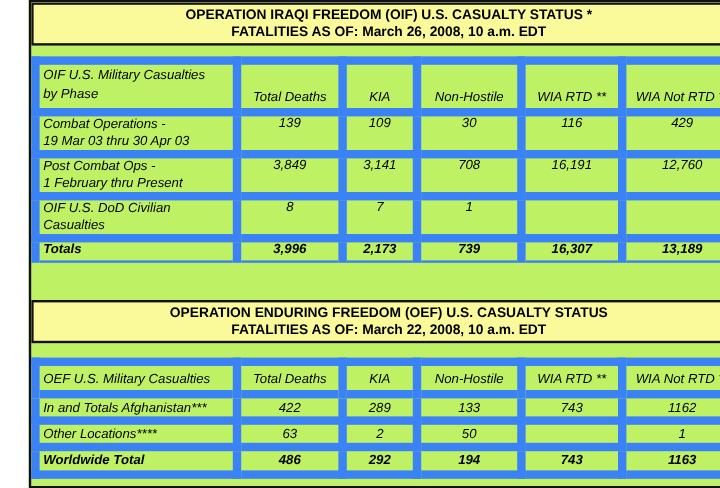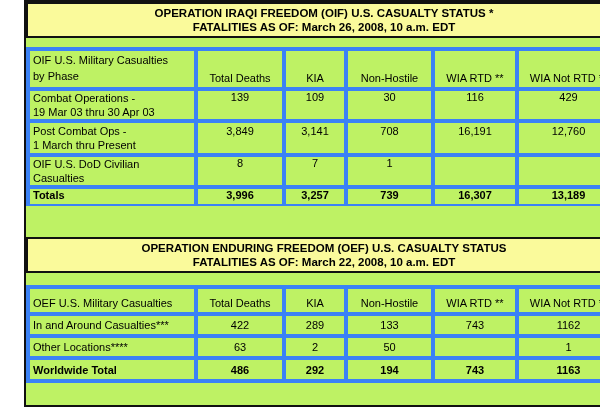--- a/index.html
+++ b/index.html
@@ -31,24 +31,25 @@
   .sp-b { height: 31px; }
   .sp-c { height: 12px; }
   table.tbl {
     width: 100%;
     border-collapse: collapse;
     table-layout: fixed;
     font-size: 11px;
     flex: 0 0 auto;
   }
   table.tbl td {
-    border: 4px solid #3b82f6;
+    border: 7px solid #3b82f6;
     padding: 0 2px;
     overflow: hidden;
     white-space: nowrap;
+    font-style: italic;
   }
   .c0 { width: 168px; }
   .c1 { width: 88px; }
   .c2 { width: 62px; }
   .c3 { width: 87px; }
   .c4 { width: 84px; }
   .lbl { text-align: left; padding-left: 3px !important; }
   .num { text-align: center; }
   
   .t1 tr.hdr  { height: 38px; }
@@ -112,21 +113,21 @@
       </td>
       <td class="num">139</td>
       <td class="num">109</td>
       <td class="num">30</td>
       <td class="num">116</td>
       <td class="num">429</td>
     </tr>
     <tr class="two r1">
       <td class="lbl">
         <div>Post Combat Ops -</div>
-        <div>1 March thru Present</div>
+        <div>1 February thru Present</div>
       </td>
       <td class="num">3,849</td>
       <td class="num">3,141</td>
       <td class="num">708</td>
       <td class="num">16,191</td>
       <td class="num">12,760</td>
     </tr>
     <tr class="two r2">
       <td class="lbl">
         <div>OIF U.S. DoD Civilian</div>
@@ -134,21 +135,21 @@
       </td>
       <td class="num">8</td>
       <td class="num">7</td>
       <td class="num">1</td>
       <td class="num"></td>
       <td class="num"></td>
     </tr>
     <tr class="totals">
       <td class="lbl">Totals</td>
       <td class="num">3,996</td>
-      <td class="num">3,257</td>
+      <td class="num">2,173</td>
       <td class="num">739</td>
       <td class="num">16,307</td>
       <td class="num">13,189</td>
     </tr>
     </tbody>
   </table>
 
   <div class="spacer sp-b"></div>
 
   <div class="band">
@@ -170,21 +171,21 @@
     <tbody>
     <tr class="hdr">
       <td class="lbl">OEF U.S. Military Casualties</td>
       <td class="num">Total Deaths</td>
       <td class="num">KIA</td>
       <td class="num">Non-Hostile</td>
       <td class="num">WIA RTD **</td>
       <td class="num">WIA Not RTD **</td>
     </tr>
     <tr class="single">
-      <td class="lbl">In and Around Casualties***</td>
+      <td class="lbl">In and Totals Afghanistan***</td>
       <td class="num">422</td>
       <td class="num">289</td>
       <td class="num">133</td>
       <td class="num">743</td>
       <td class="num">1162</td>
     </tr>
     <tr class="single">
       <td class="lbl">Other Locations****</td>
       <td class="num">63</td>
       <td class="num">2</td>

